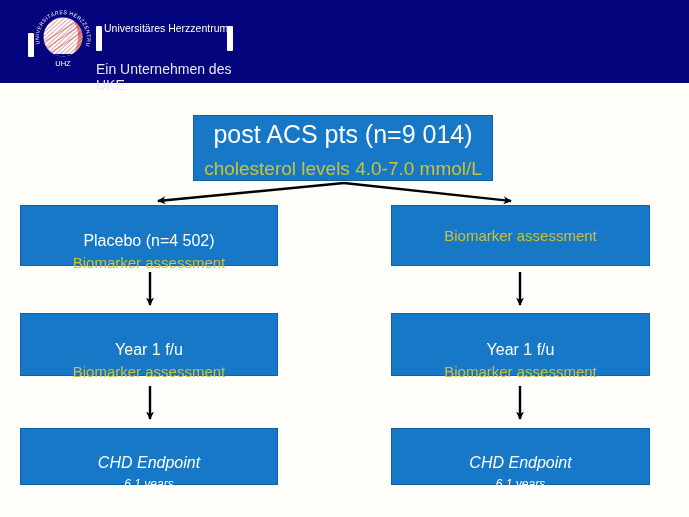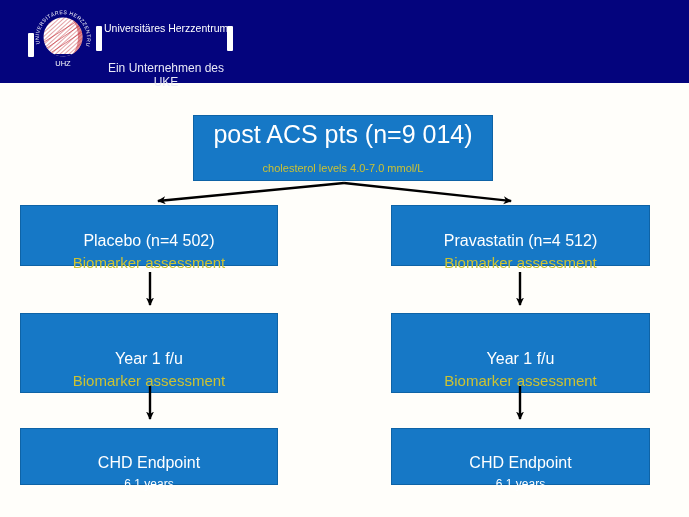--- a/index.html
+++ b/index.html
@@ -19,38 +19,38 @@
   .hbar-mid   { left:96px;  top:26px; height:25px; }
   .hbar-right { left:227px; top:26px; height:25px; }
   .org-name {
     position:absolute; left:104px; top:22px; width:124px;
     text-align:center; color:#ffffff; font-size:10.5px; line-height:13.5px;
     white-space:nowrap;
   }
   .org-name .l2 { display:block; white-space:normal; }
   .org-sub {
     position:absolute; left:96px; top:61px; width:140px;
-    text-align:center; color:#e9e9f6; font-size:12px;
+    color:#e9e9f6; font-size:14px;
   }
   
   .fbox {
     position:absolute; box-sizing:border-box;
     background:#1678C6; border:1px solid #0E63A6;
     display:flex; flex-direction:column; justify-content:center; align-items:center;
     text-align:center; color:#ffffff;
   }
   .title-box { left:193px; top:115px; width:300px; height:66px; }
   .t-main { font-size:25px; line-height:30px; color:#ffffff; }
-  .t-sub  { font-size:11px; line-height:19px; color:#CCC233; margin-top:10px; }
+  .t-sub  { font-size:19px; line-height:19px; color:#CCC233; margin-top:10px; }
 
   .col-left  { left:20px;  width:258px; }
   .col-right { left:391px; width:259px; }
   .row1 { top:205px; height:61px; }
-  .row2 { top:313px; height:80px;justify-content:center; }
-  .row3 { top:428px; height:57px; }
+  .row2 { top:313px; height:63px;justify-content:center; }
+  .row3 { top:428px; height:57px;font-style:italic; }
 
   .b-line1 { font-size:16px; line-height:21px; color:#ffffff;margin-top:34px; }
   .b-line2-y { font-size:15px; line-height:24px; color:#CCC233; }
   .b-line2-w { font-size:12px; line-height:22px; color:#ffffff; }
 
   
   .arrows { position:absolute; left:0; top:0; pointer-events:none; }
 </style>
 </head>
 <body>
@@ -110,21 +110,20 @@
   <div class="fbox col-left row2">
     <div class="b-line1">Year 1 f/u</div>
     <div class="b-line2-y">Biomarker assessment</div>
   </div>
   <div class="fbox col-left row3">
     <div class="b-line1">CHD Endpoint</div>
     <div class="b-line2-w">6.1 years</div>
   </div>
 
   <div class="fbox col-right row1">
-    <div class="b-line1">Pravastatin (n=4 512)</div>
     <div class="b-line2-y">Biomarker assessment</div>
   </div>
   <div class="fbox col-right row2">
     <div class="b-line1">Year 1 f/u</div>
     <div class="b-line2-y">Biomarker assessment</div>
   </div>
   <div class="fbox col-right row3">
     <div class="b-line1">CHD Endpoint</div>
     <div class="b-line2-w">6.1 years</div>
   </div>

